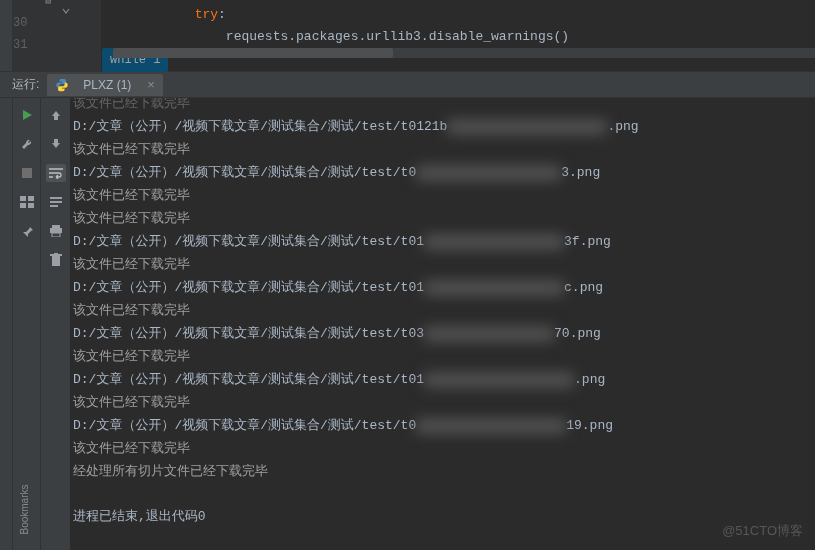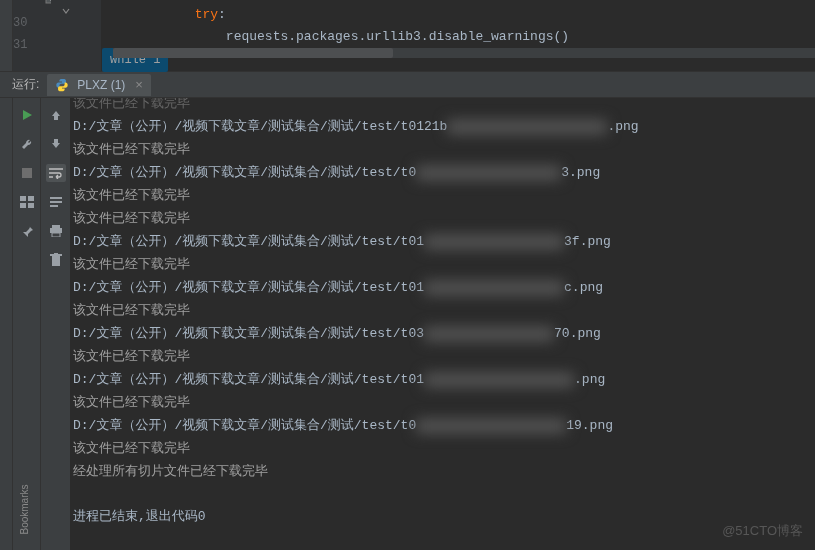--- a/index.html
+++ b/index.html
@@ -99,21 +99,21 @@
       padding: 0 8px;
       font-family: sans-serif;
     }
     .run-tab {
       display: flex;
       align-items: center;
       background: #4e5254;
       height: 22px;
       padding: 0 6px 0 8px;
       border-radius: 2px 2px 0 0;
-      gap: 8px;
+      gap: 14px;
       font-family: sans-serif;
       font-size: 12px;
     }
     .run-tab .py-icon {
       width: 14px;
       height: 14px;
       display: flex;
       align-items: center;
       justify-content: center;
     }

